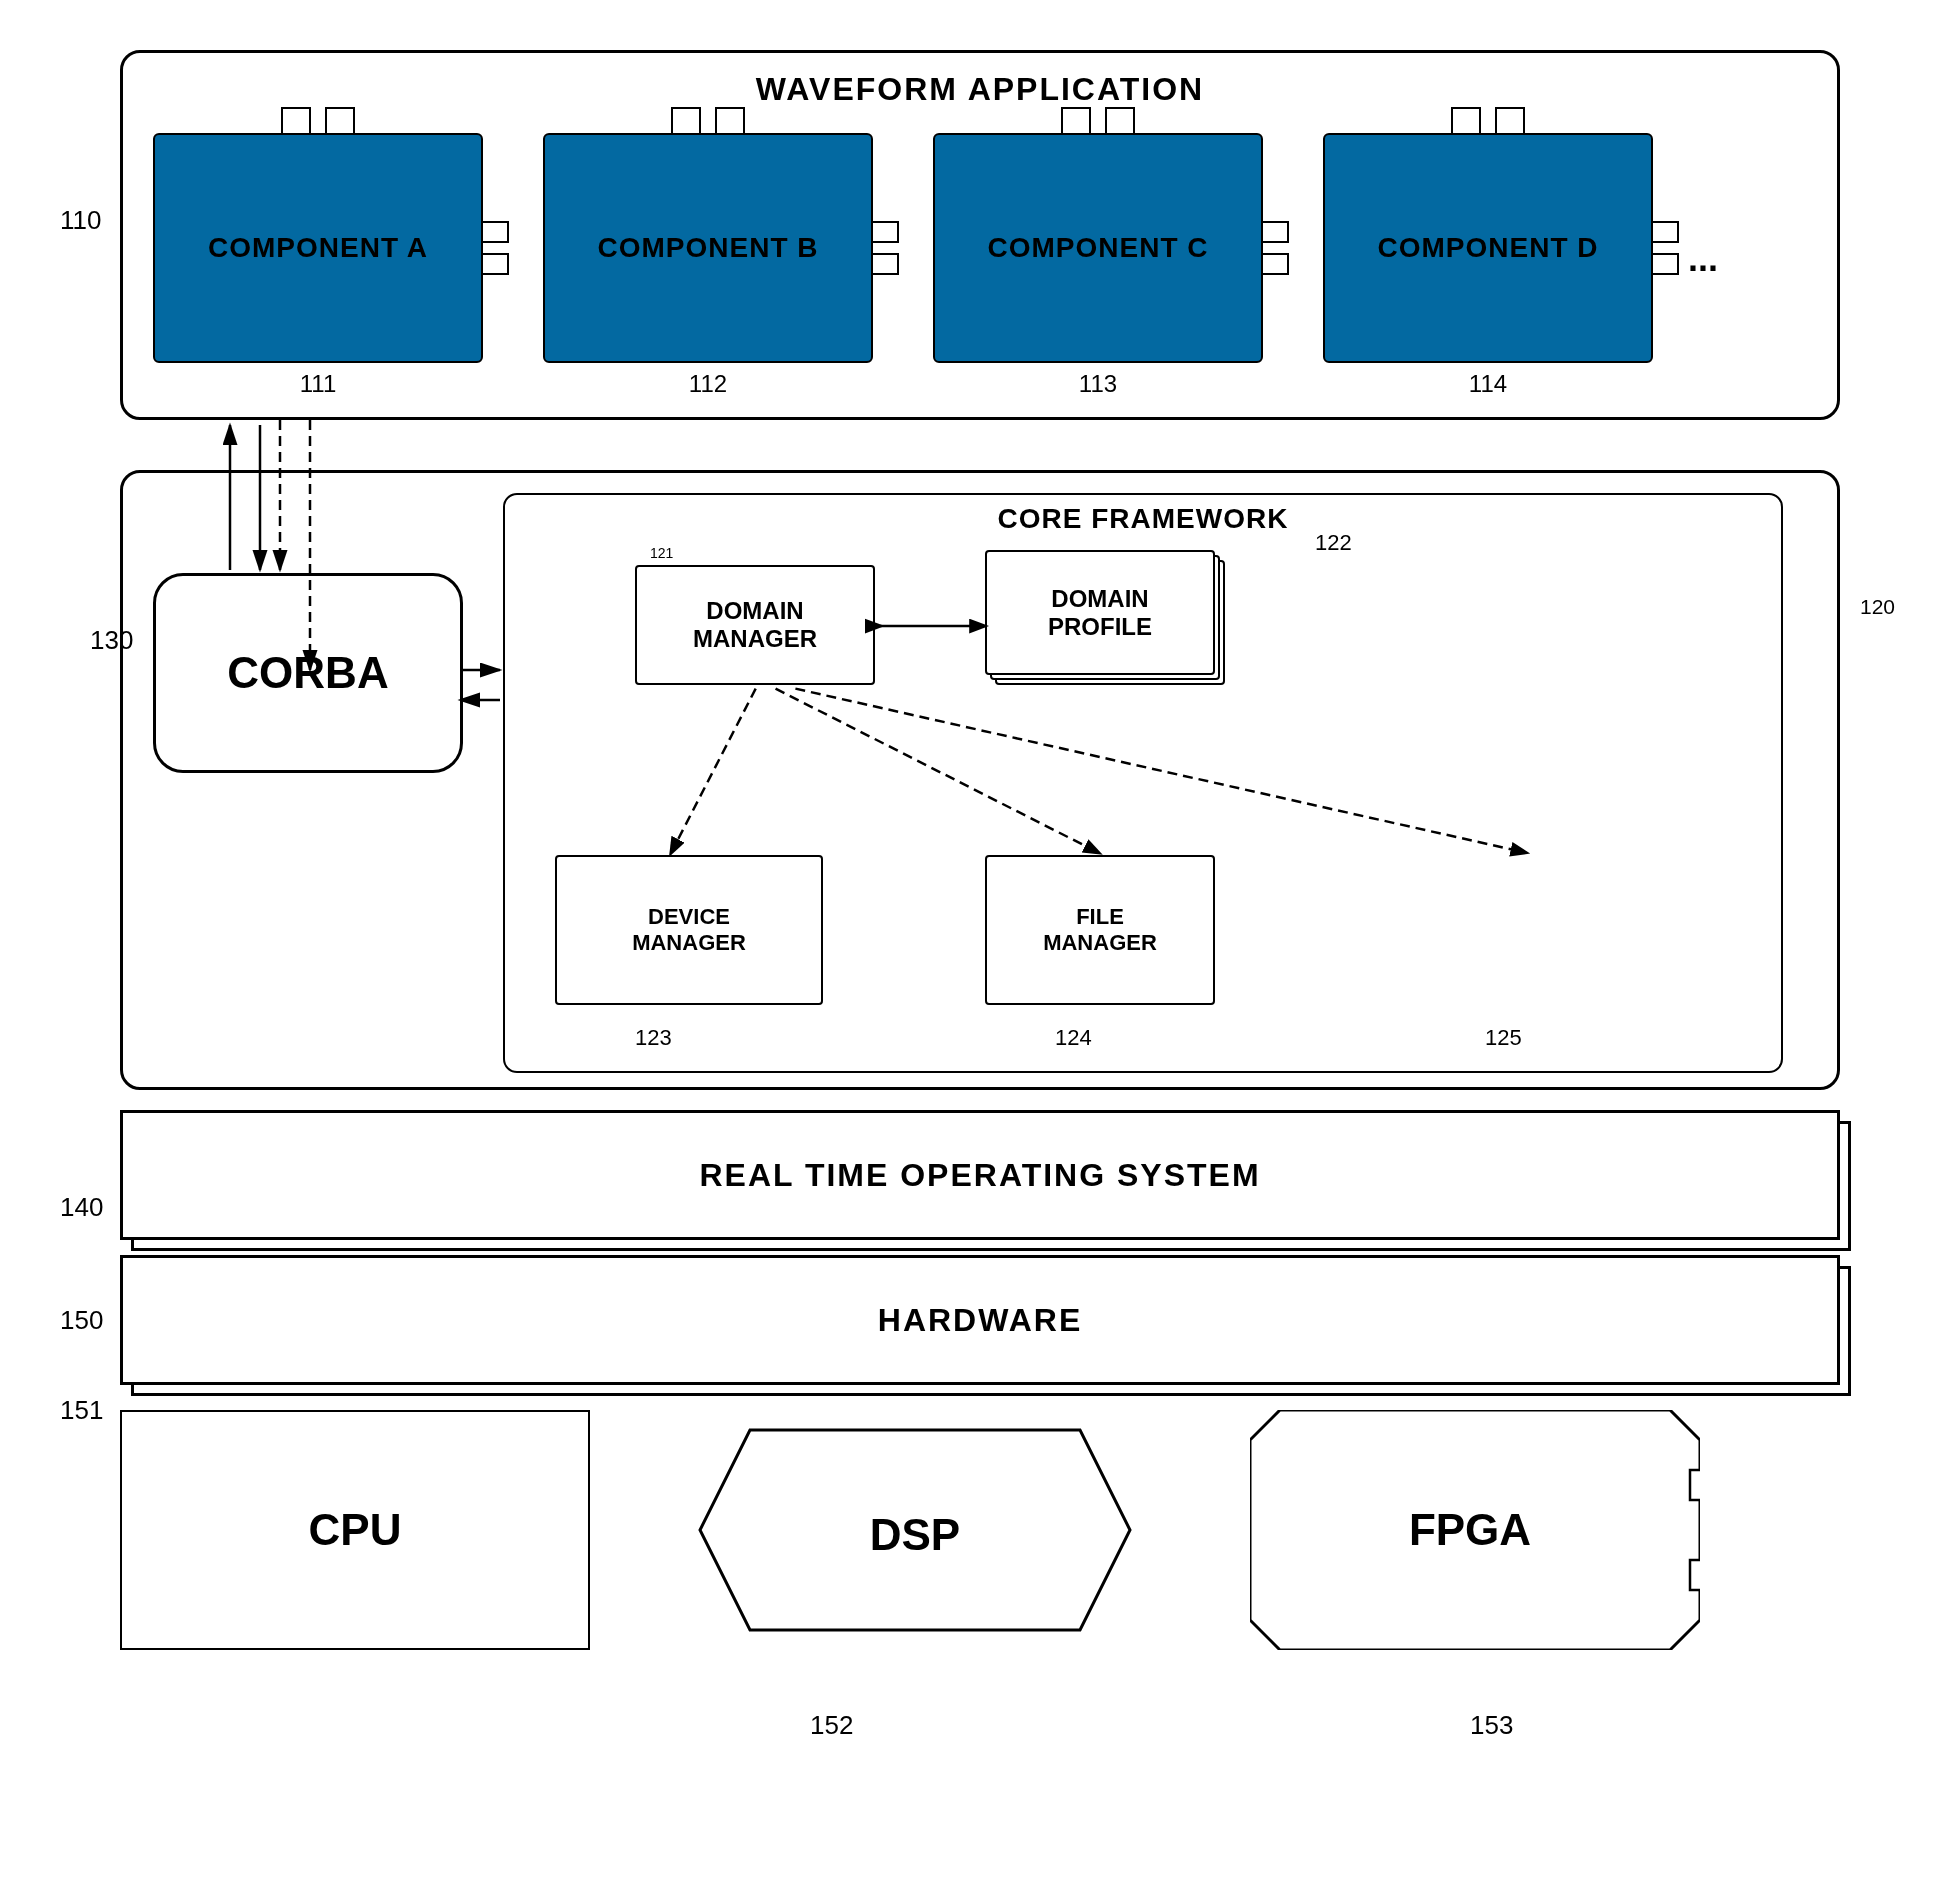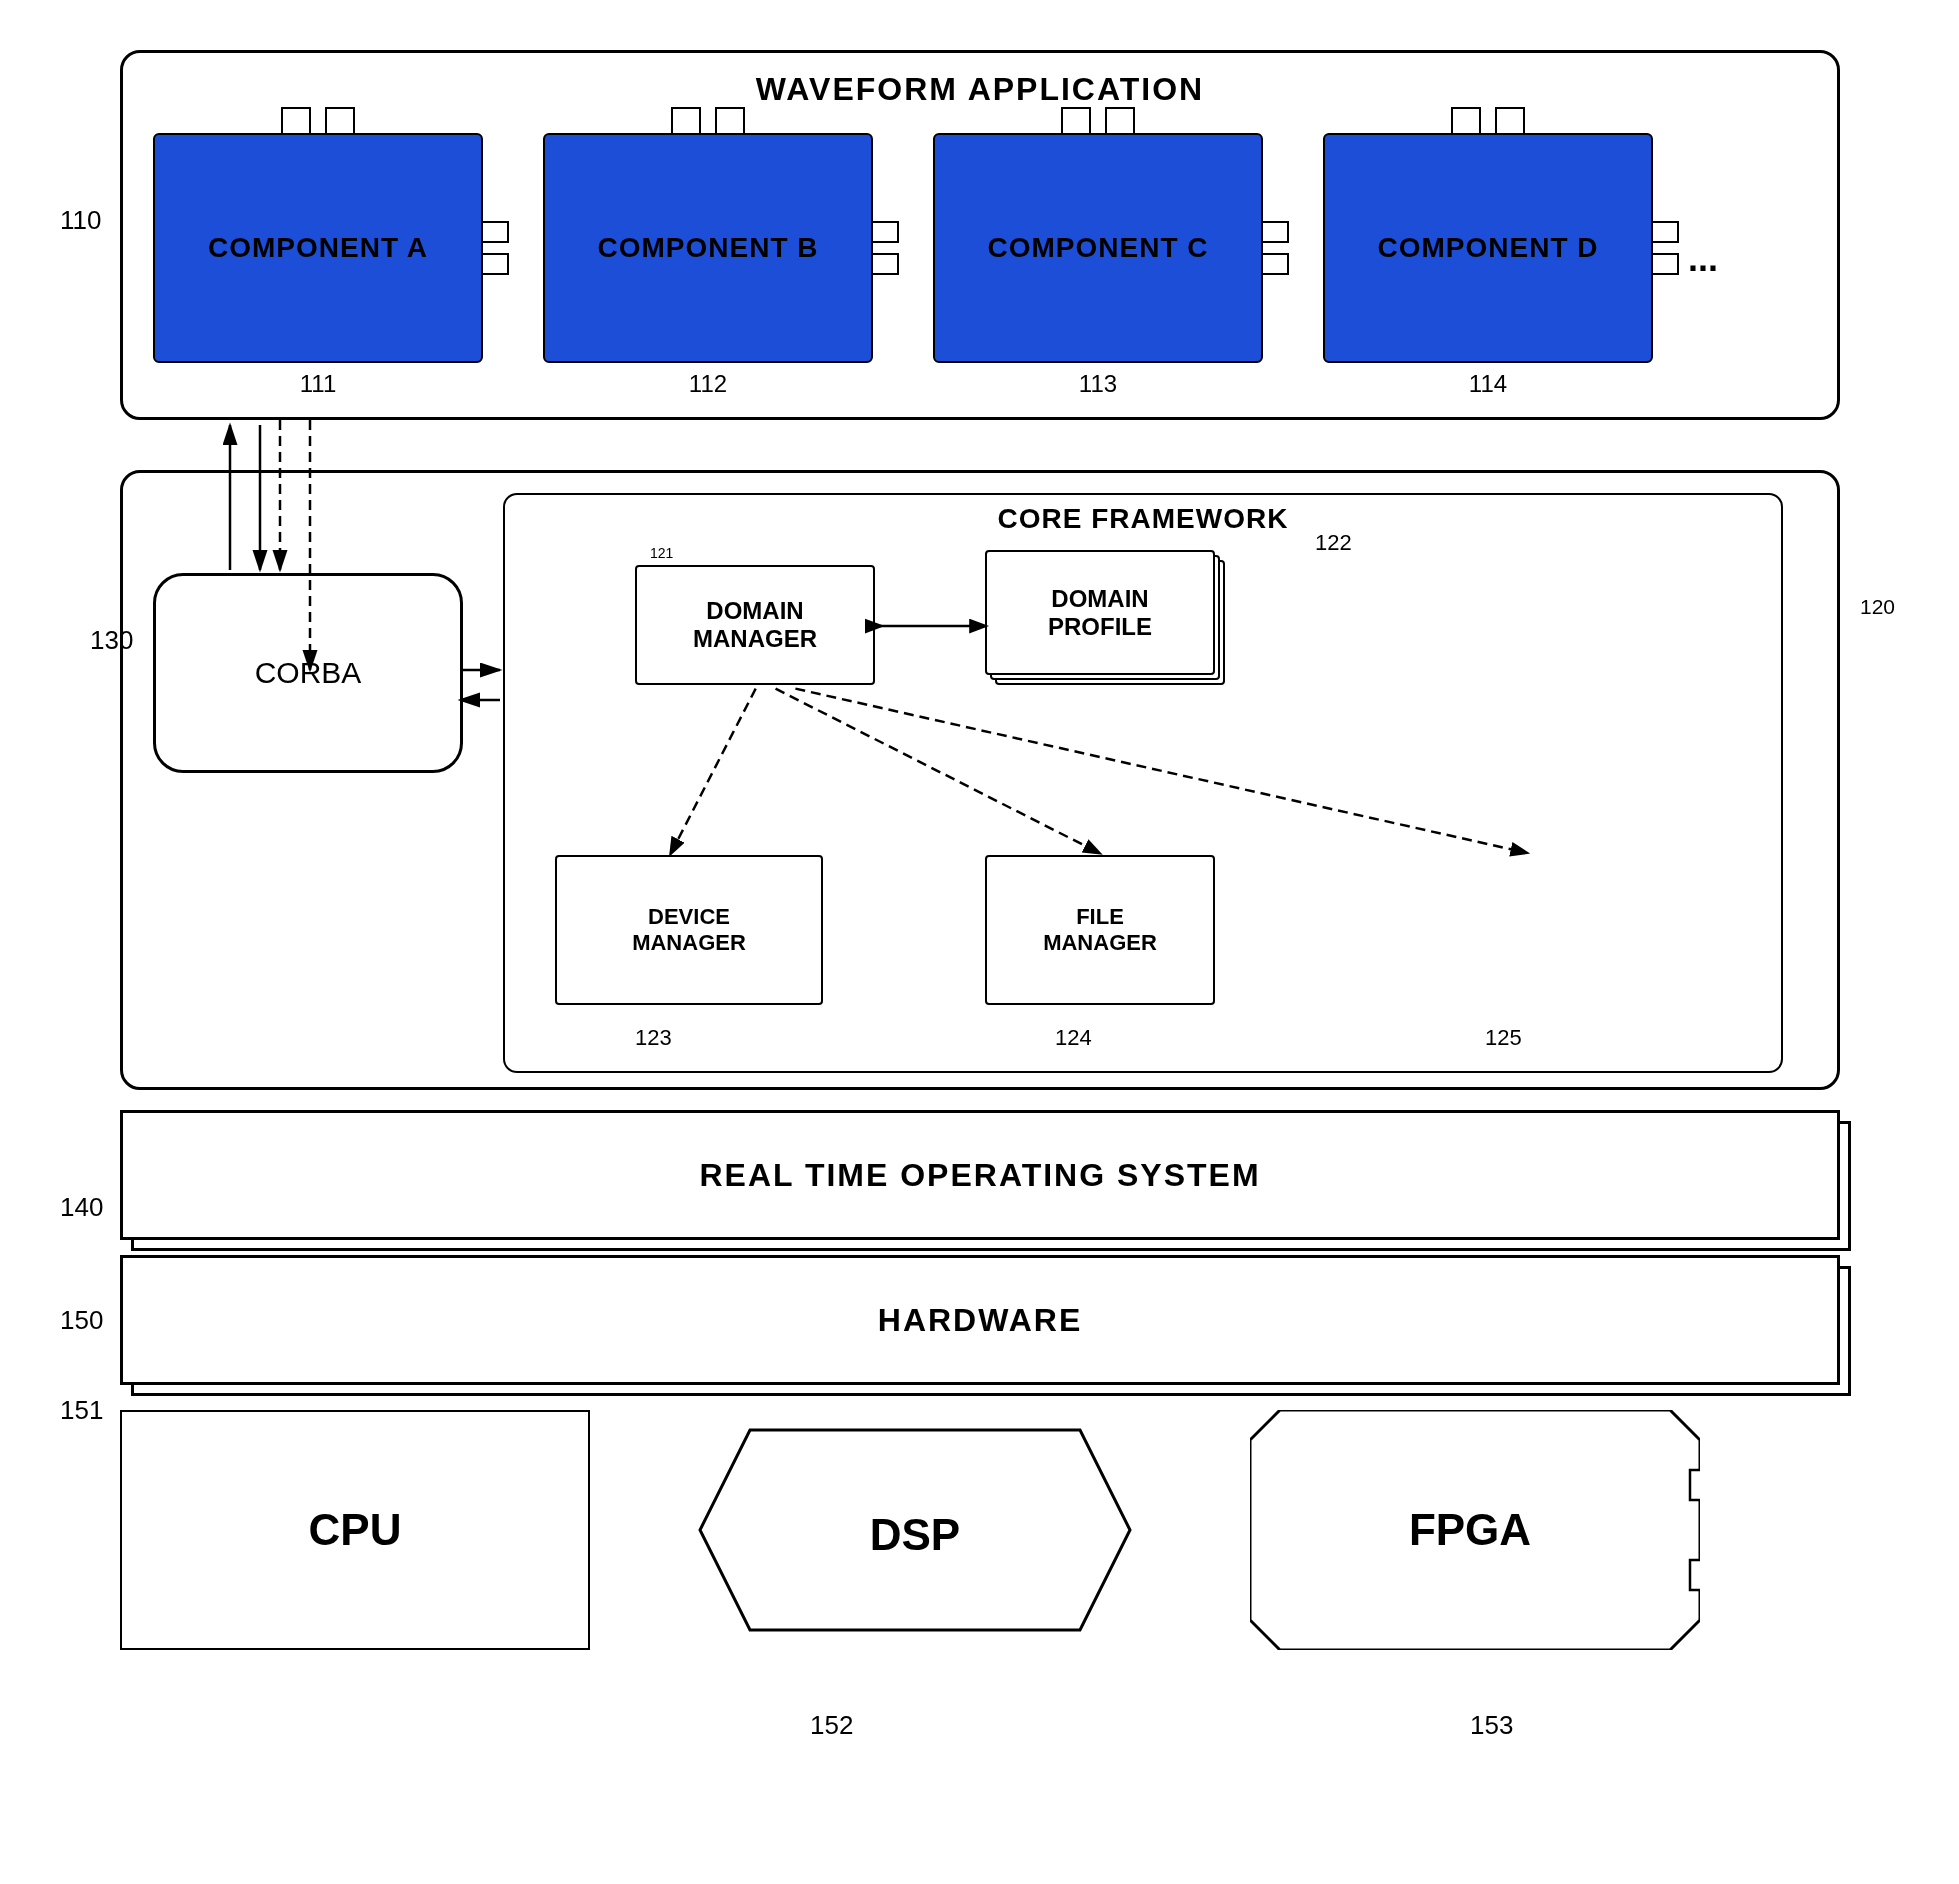--- a/index.html
+++ b/index.html
@@ -51,21 +51,21 @@
 
     .component-inner {
       position: relative;
       width: 100%;
       height: 100%;
       border: 2.5px solid #000;
       border-radius: 6px;
       display: flex;
       align-items: center;
       justify-content: center;
-      background: #1d4ed8;
+      background: #0369a1;
     }
 
     .component-label {
       font-size: 28px;
       font-weight: bold;
       text-align: center;
       letter-spacing: 1px;
     }
 
     
@@ -164,22 +164,22 @@
       height: 200px;
       border: 3px solid #000;
       border-radius: 30px;
       display: flex;
       align-items: center;
       justify-content: center;
       background: #fff;
     }
 
     .corba-label {
-      font-size: 30px;
-      font-weight: normal;
+      font-size: 44px;
+      font-weight: bold;
     }
 
     .label-130 {
       position: absolute;
       top: 575px;
       left: 30px;
       font-size: 26px;
     }
 
     

